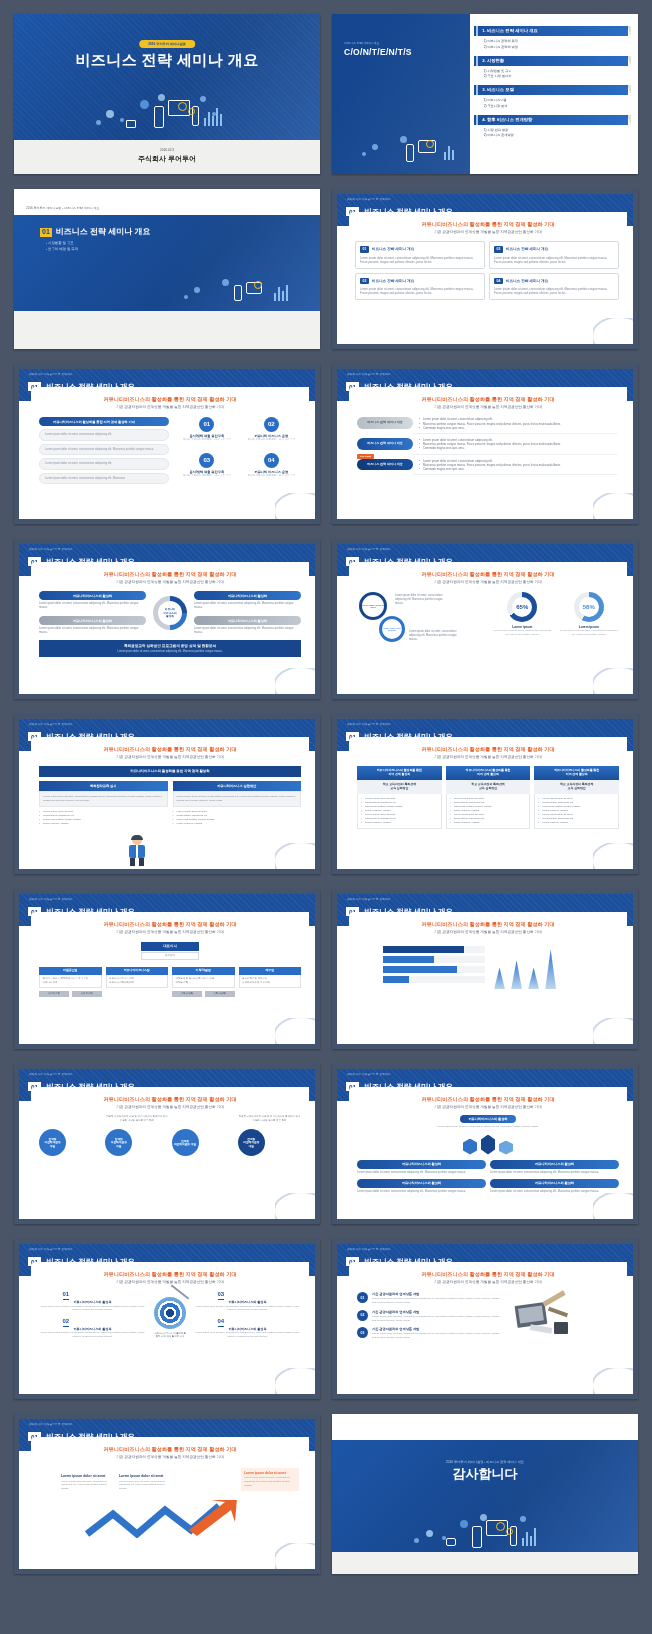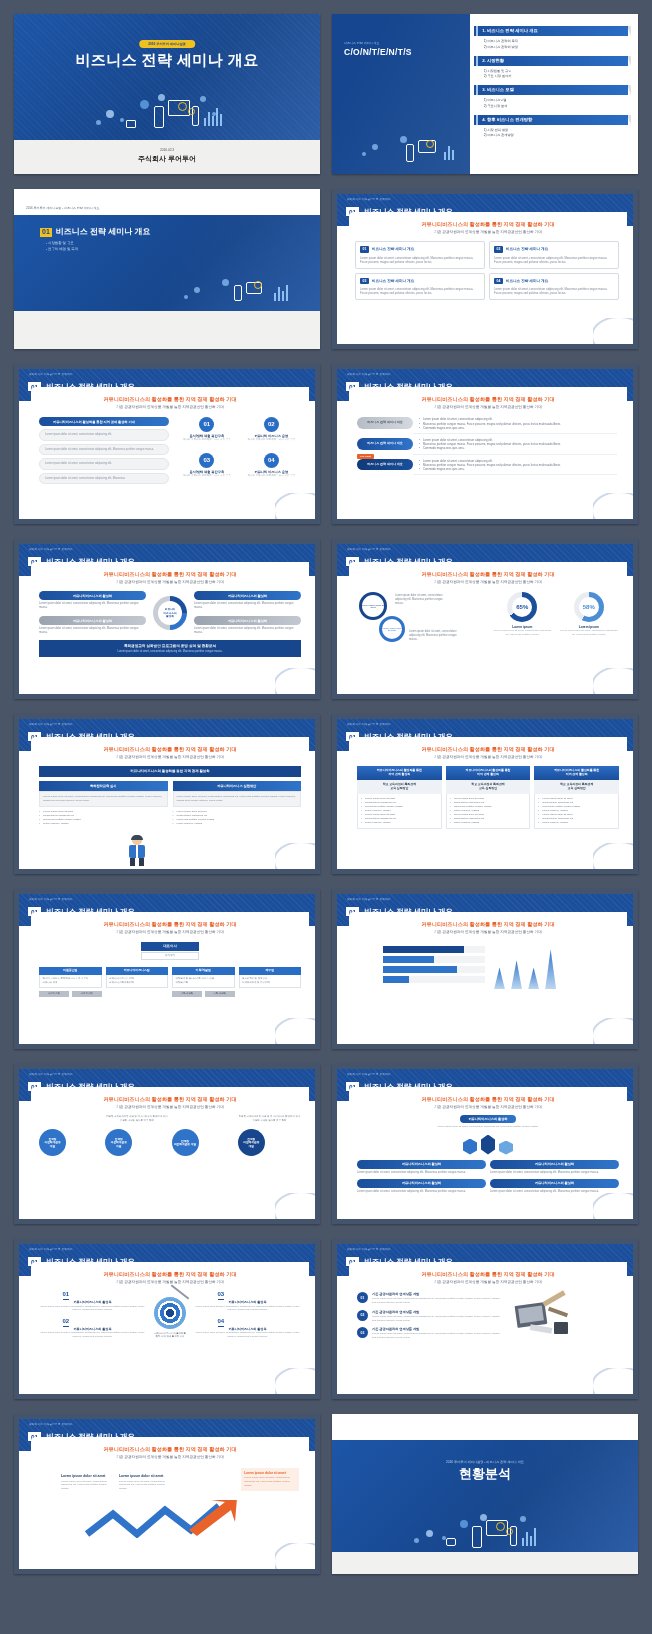--- a/index.html
+++ b/index.html
@@ -1087,21 +1087,21 @@
         </div>
     </div>
   </div>
 
   <div class="slide close" style="background:#f1f1ef;">
     <div class="sec-top"></div>
     <div class="band">
         <div class="stripes"></div>
       </div>
     <div class="close-sub">2016 루어투어 세미나설명 - 비즈니스 전략 세미나 개요</div>
-    <div class="close-big">현황분석</div>
+    <div class="close-big">감사합니다</div>
     <div class="deco" style="left:78px;top:100px;width:150px;height:40px;z-index:3">
       <div class="dot" style="left:4px;top:24px;width:5px;height:5px;"></div>
       <div class="dot" style="left:16px;top:16px;width:7px;height:7px;background:#a9cdf2;"></div>
       <div class="dot" style="left:32px;top:22px;width:4px;height:4px;"></div>
       <div class="dot" style="left:50px;top:6px;width:8px;height:8px;background:#5f9fe0;"></div>
       <div class="dot" style="left:70px;top:0px;width:7px;height:7px;background:#9ec6ef;"></div>
       <div class="dot" style="left:110px;top:2px;width:6px;height:6px;"></div>
       <div class="ph" style="left:62px;top:12px;width:10px;height:22px;"></div>
       <div class="ph" style="left:76px;top:6px;width:22px;height:16px;"></div>
       <div class="ph" style="left:100px;top:12px;width:7px;height:20px;"></div>

